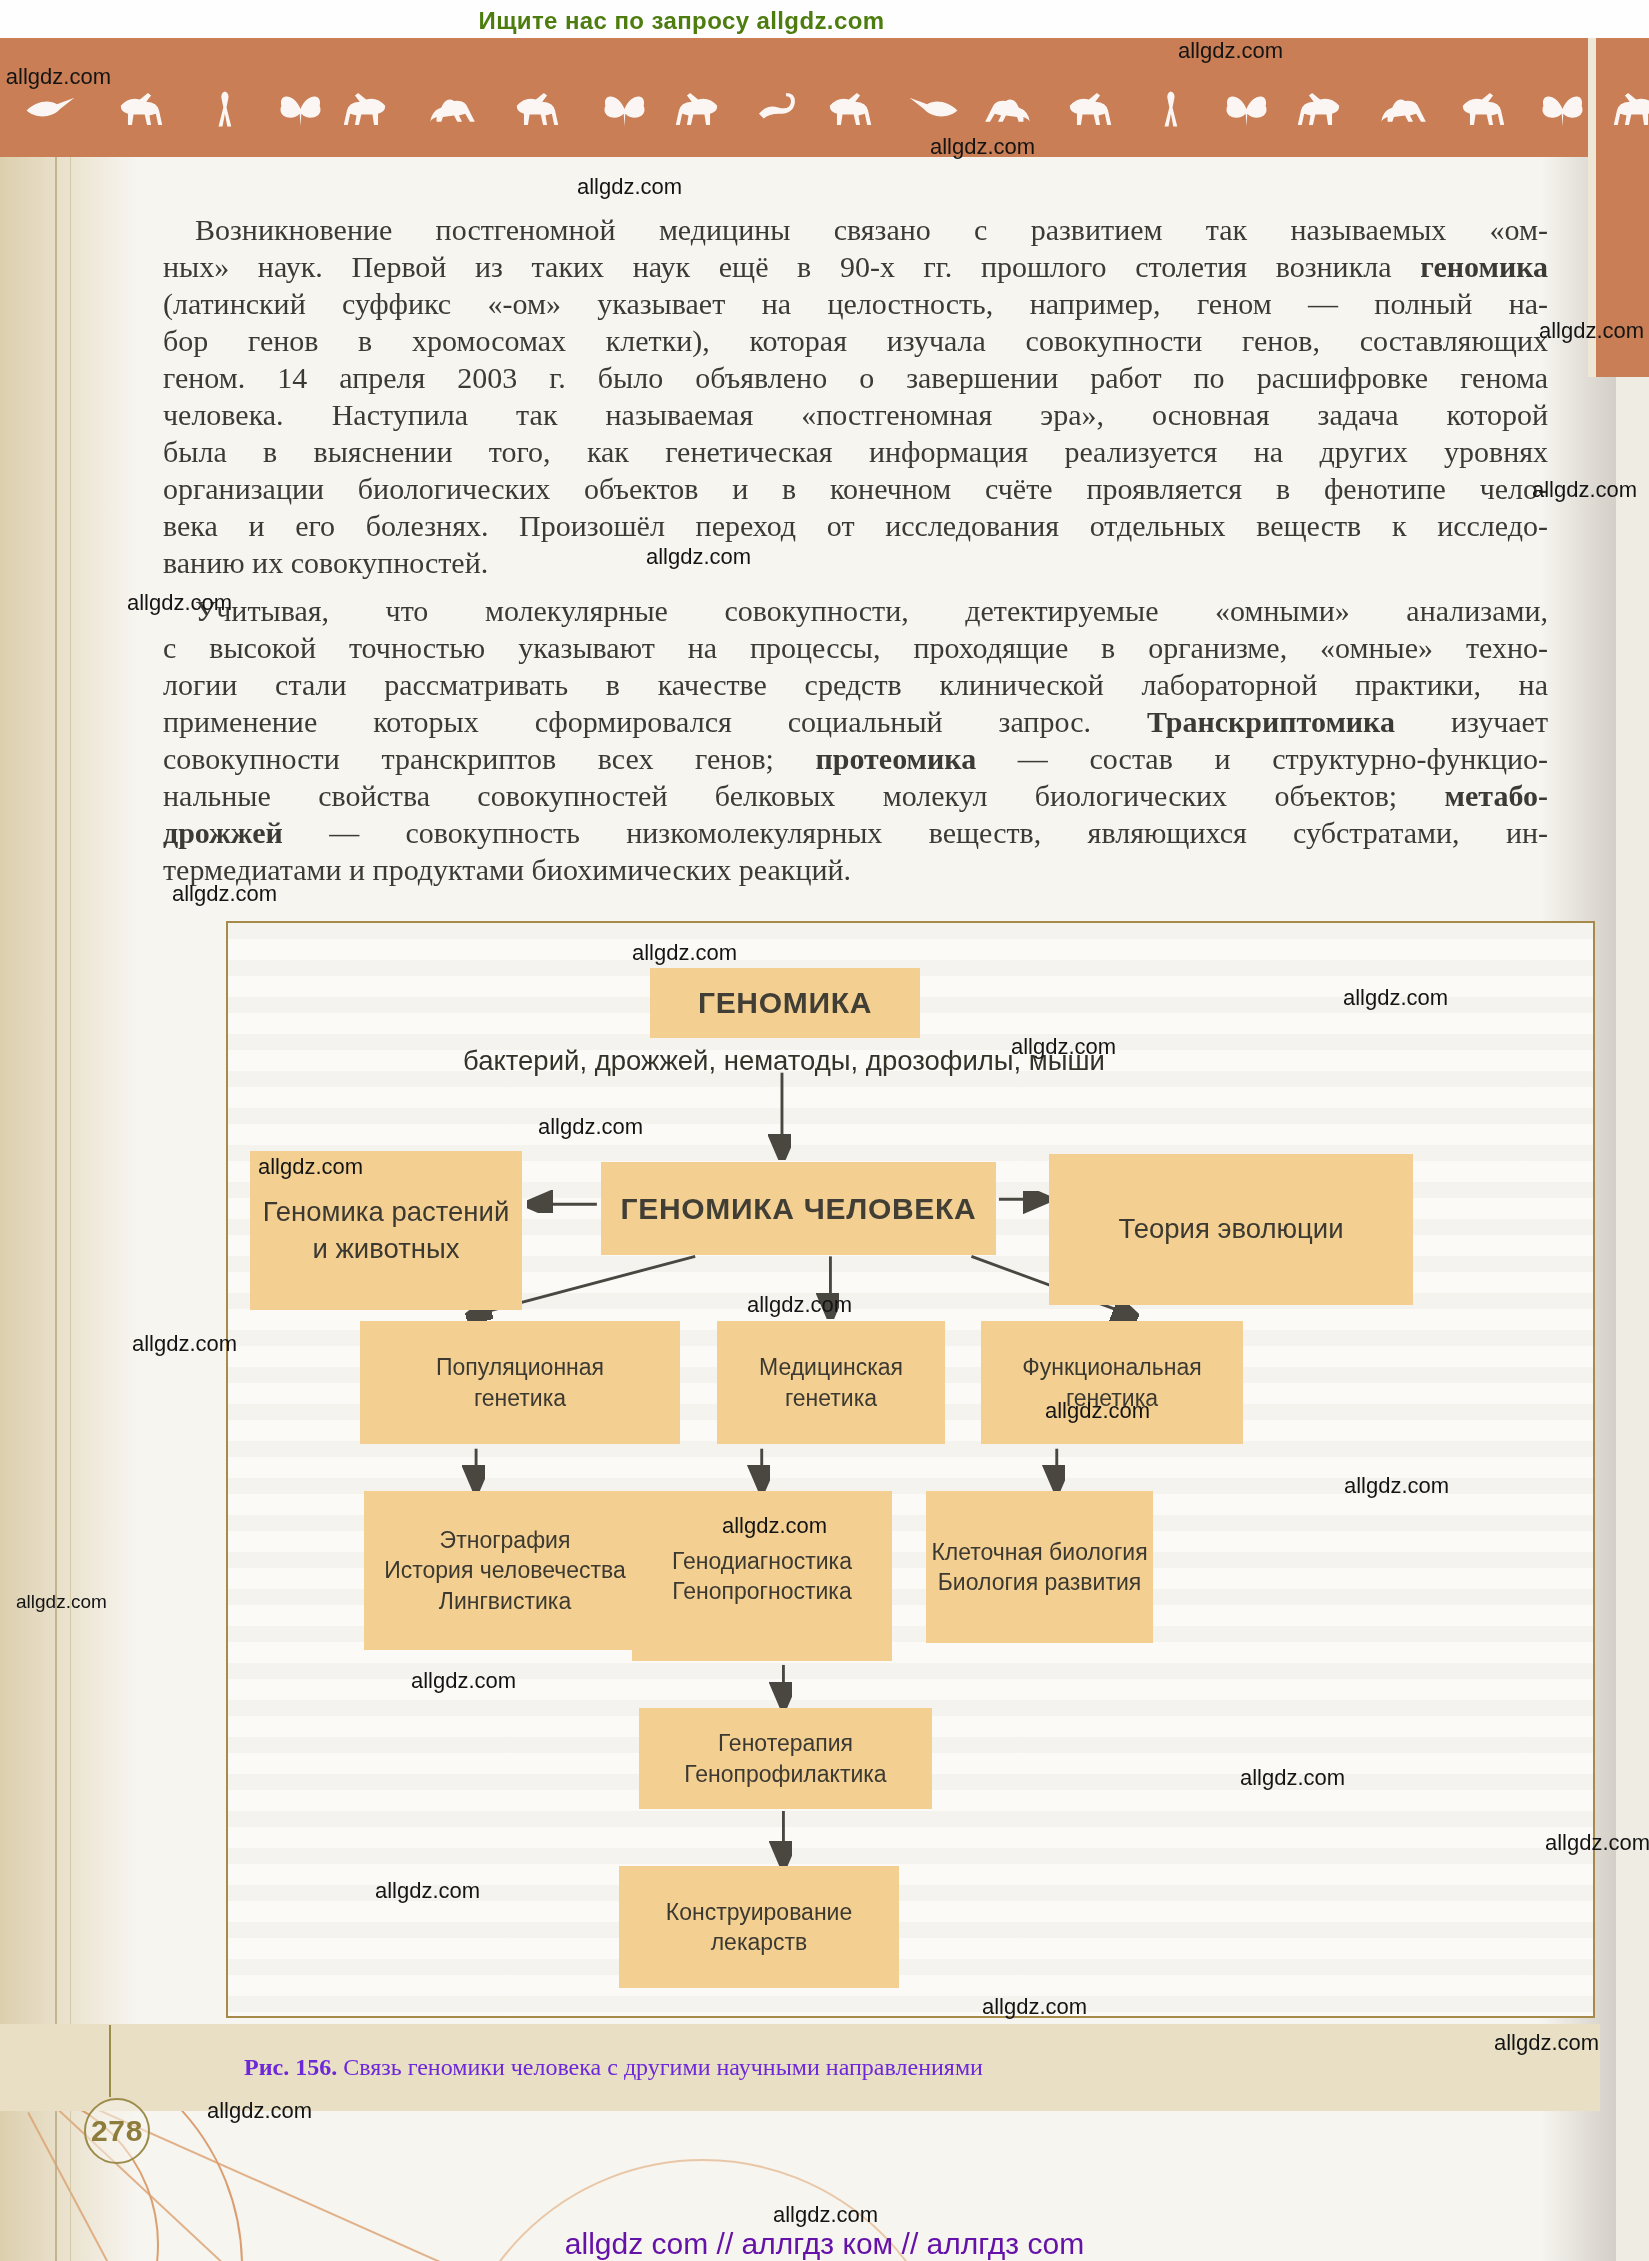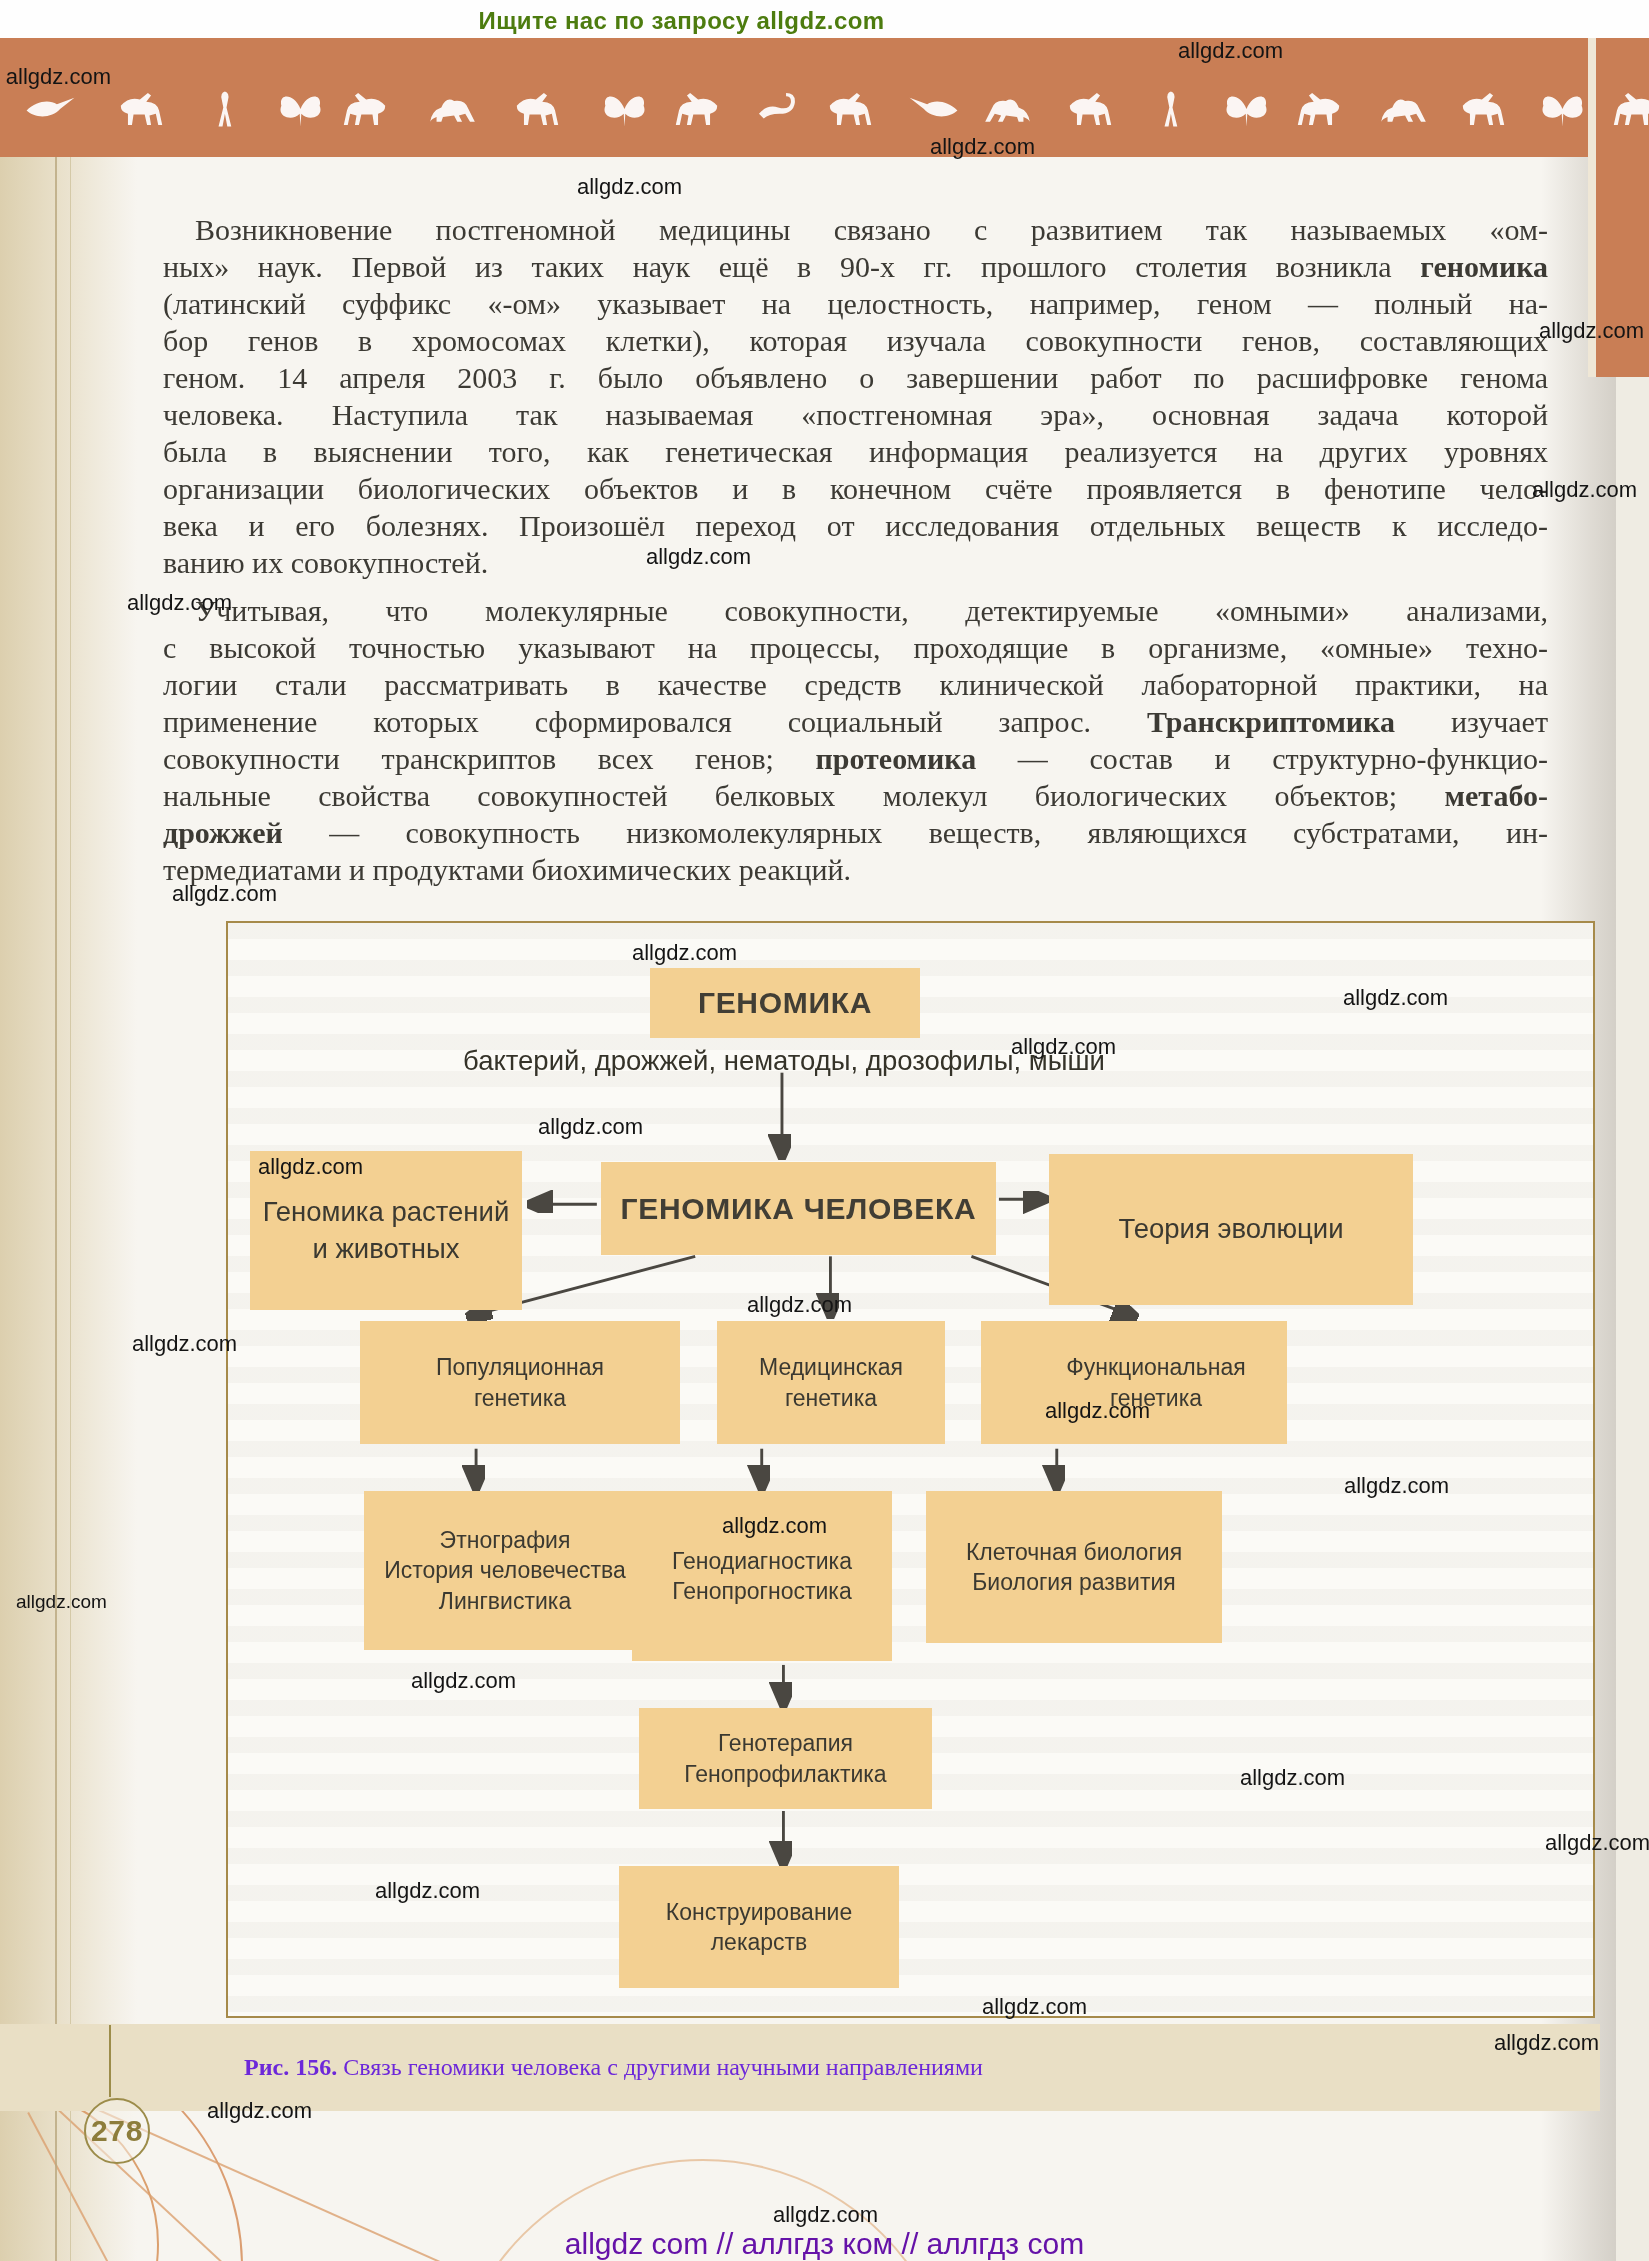--- a/index.html
+++ b/index.html
@@ -204,35 +204,35 @@
     </div>
 
   <div class="node" style="left:132px;top:398px;width:320px;height:123px;">
       <div>Популяционная</div>
       <div>генетика</div>
     </div>
   <div class="node" style="left:489px;top:398px;width:228px;height:123px;">
       <div>Медицинская</div>
       <div>генетика</div>
     </div>
-  <div class="node" style="left:753px;top:398px;width:262px;height:123px;padding-left:44px;">
+  <div class="node" style="left:753px;top:398px;width:262px;height:123px;">
       <div>Функциональная</div>
       <div>генетика</div>
     </div>
 
   <div class="node" style="left:107px;top:568px;width:282px;height:159px;margin-left:29px;">
       <div>Этнография</div>
       <div>История человечества</div>
       <div>Лингвистика</div>
     </div>
   <div class="node" style="left:404px;top:568px;width:260px;height:170px;">
       <div>Генодиагностика</div>
       <div>Генопрогностика</div>
     </div>
-  <div class="node" style="left:698px;top:568px;width:296px;height:152px;">
+  <div class="node" style="left:698px;top:568px;width:227px;height:152px;">
       <div>Клеточная биология</div>
       <div>Биология развития</div>
     </div>
 
   <div class="node" style="left:411px;top:785px;width:293px;height:101px;">
       <div>Генотерапия</div>
       <div>Генопрофилактика</div>
     </div>
 
   <div class="node" style="left:391px;top:943px;width:280px;height:122px;">

